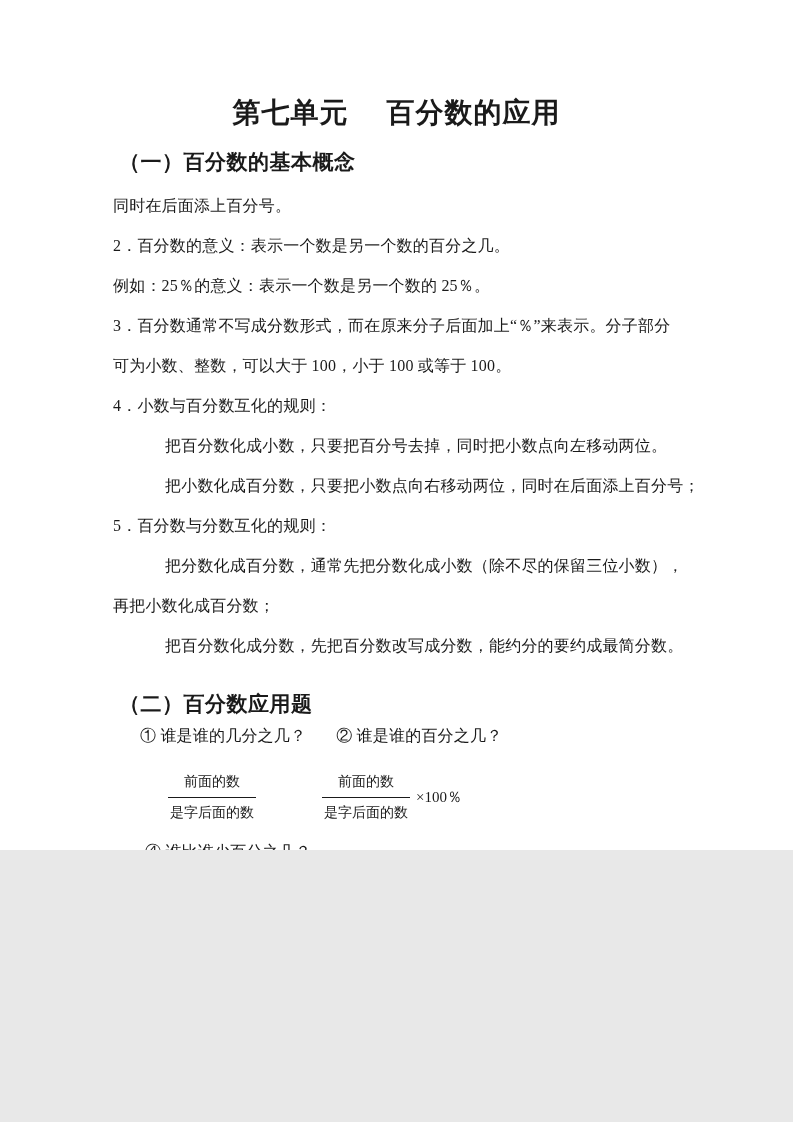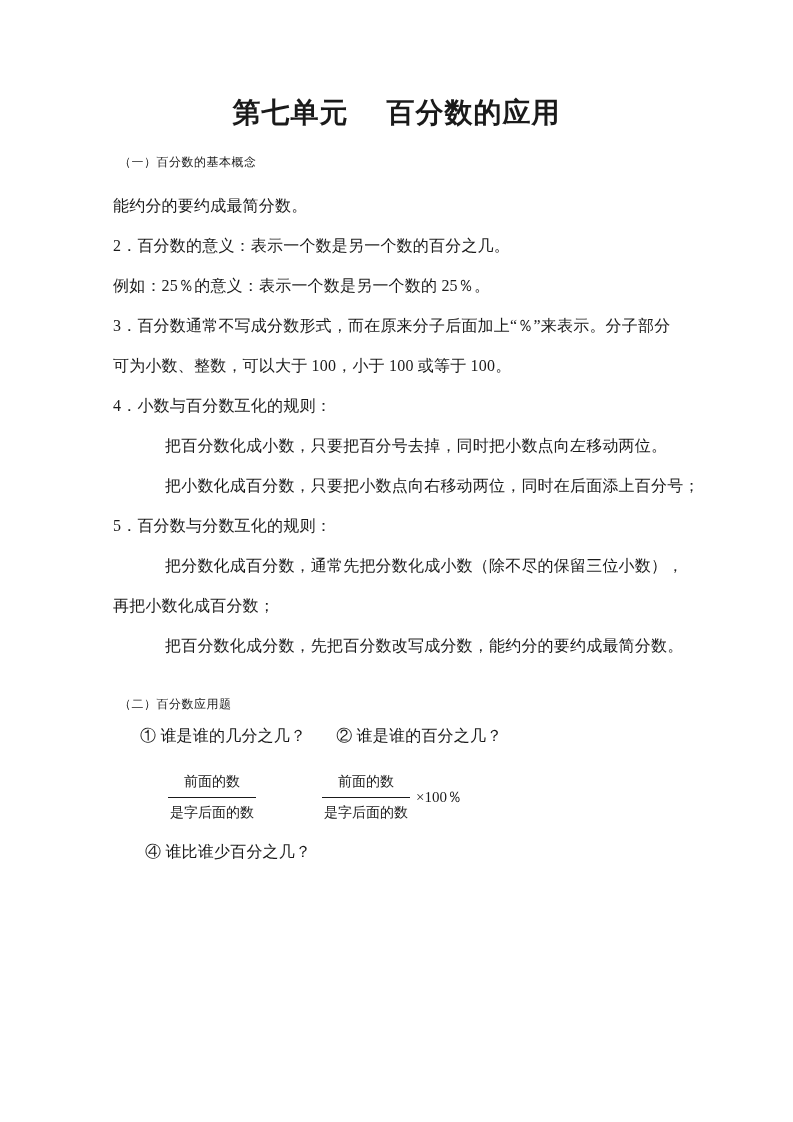--- a/index.html
+++ b/index.html
@@ -1,19 +1,19 @@
 <!DOCTYPE html>
 <html><head>
 <meta charset="utf-8">
 <style>
   html, body { margin: 0; padding: 0; background: #e8e8e8; }
   .page {
     position: relative;
     width: 793px;
-    height: 1122px;
+    height: 850px;
     margin: 0 auto;
     background: #ffffff;
     color: #1a1a1a;
     font-family: "Liberation Serif", serif;
     overflow: hidden;
     box-sizing: border-box;
   }
   .doc-title {
     margin: 96px 0 0 0;
     text-align: center;
@@ -21,22 +21,22 @@
     font-weight: bold;
     font-size: 28px;
     line-height: 34px;
     letter-spacing: 1px;
   }
   .content {
     margin: 0 112px 0 113px; 
   }
   .sec-heading {
     font-family: "Liberation Sans", sans-serif;
-    font-weight: normal;
-    font-size: 12px;
+    font-weight: bold;
+    font-size: 21px;
     line-height: 24px;
     padding-left: 6px;
     letter-spacing: 0.5px;
   }
   .sec-heading.first { margin-top: 20px; }
   .sec-heading.second { margin-top: 26px; }
   .para-block { margin-top: 12px; }
   .line {
     font-size: 16px;
     line-height: 40px;
@@ -81,21 +81,21 @@
 
 <div class="page">
 
   <h1 class="doc-title">第七单元　 百分数的应用</h1>
 
   <div class="content">
 
     <div class="sec-heading first">（一）百分数的基本概念</div>
 
     <div class="para-block">
-      <div class="line">能约分的要约成最简分数。</div>
+      <div class="line">同时在后面添上百分号。</div>
       <div class="line">2．百分数的意义：表示一个数是另一个数的百分之几。</div>
       <div class="line">例如：25％的意义：表示一个数是另一个数的 25％。</div>
       <div class="line">3．百分数通常不写成分数形式，而在原来分子后面加上“％”来表示。分子部分</div>
       <div class="line">可为小数、整数，可以大于 100，小于 100 或等于 100。</div>
       <div class="line">4．小数与百分数互化的规则：</div>
       <div class="line indent">把百分数化成小数，只要把百分号去掉，同时把小数点向左移动两位。</div>
       <div class="line indent">把小数化成百分数，只要把小数点向右移动两位，同时在后面添上百分号；</div>
       <div class="line">5．百分数与分数互化的规则：</div>
       <div class="line indent">把分数化成百分数，通常先把分数化成小数（除不尽的保留三位小数），</div>
       <div class="line">再把小数化成百分数；</div>

